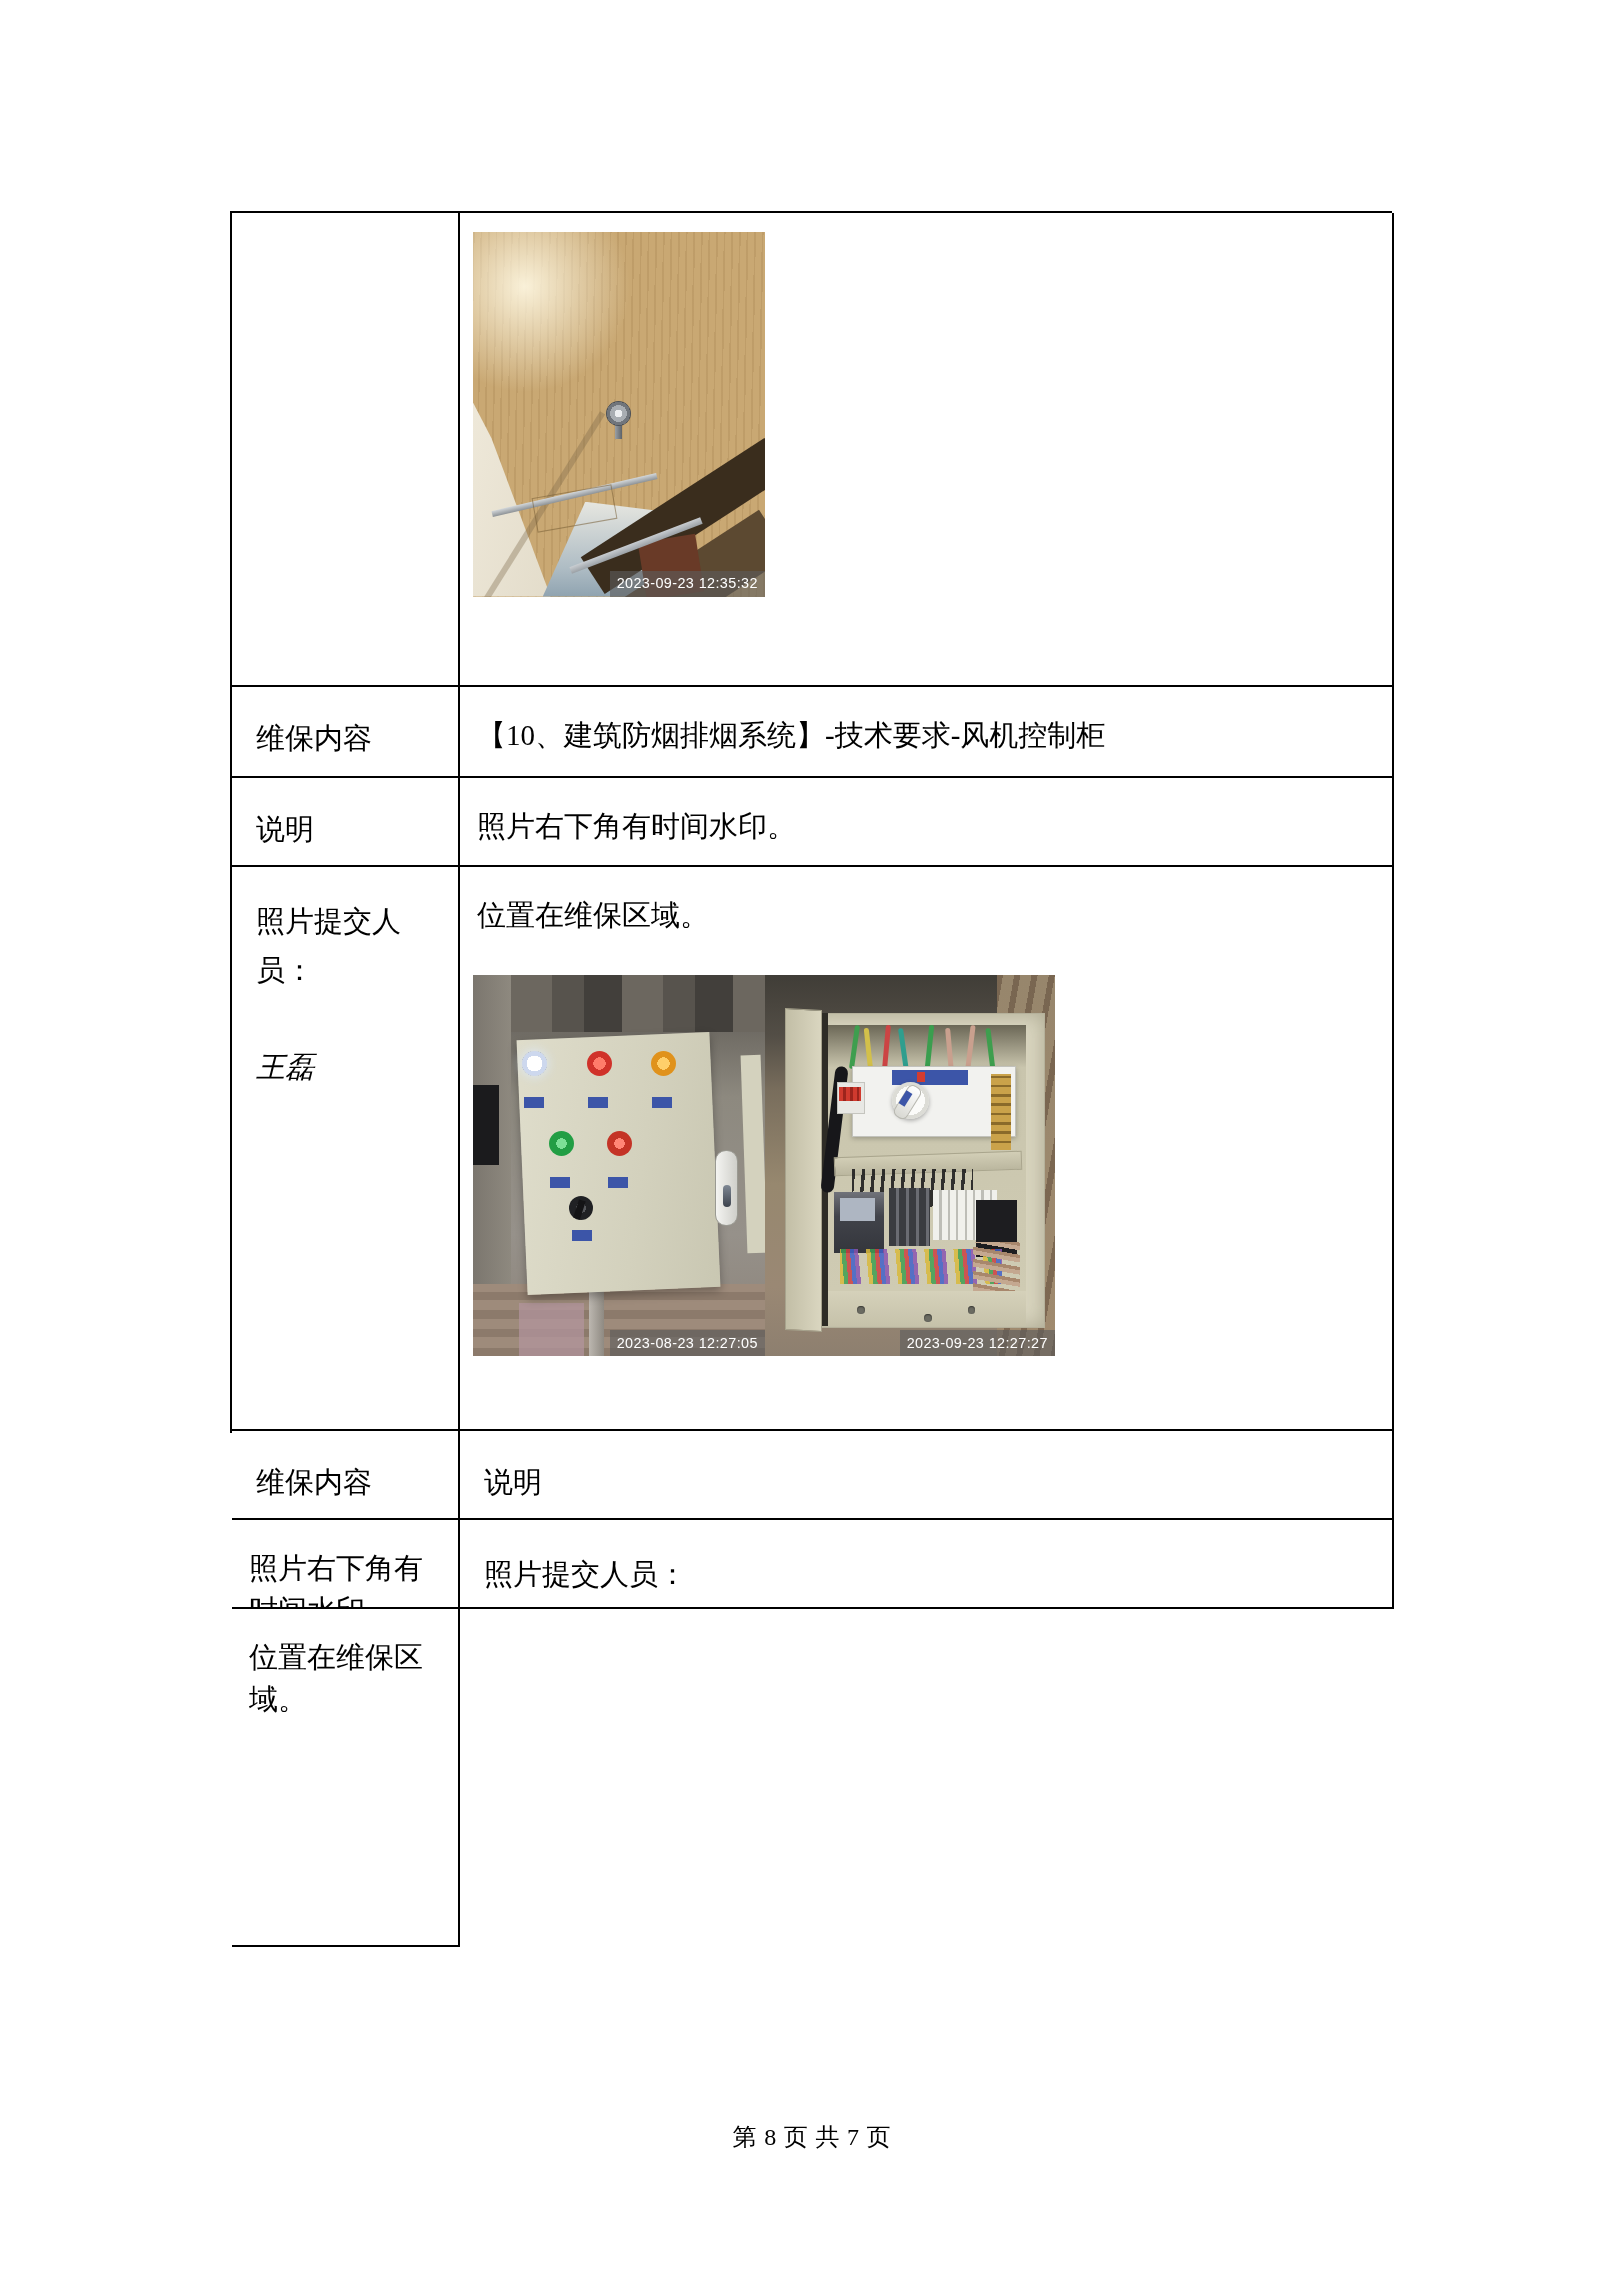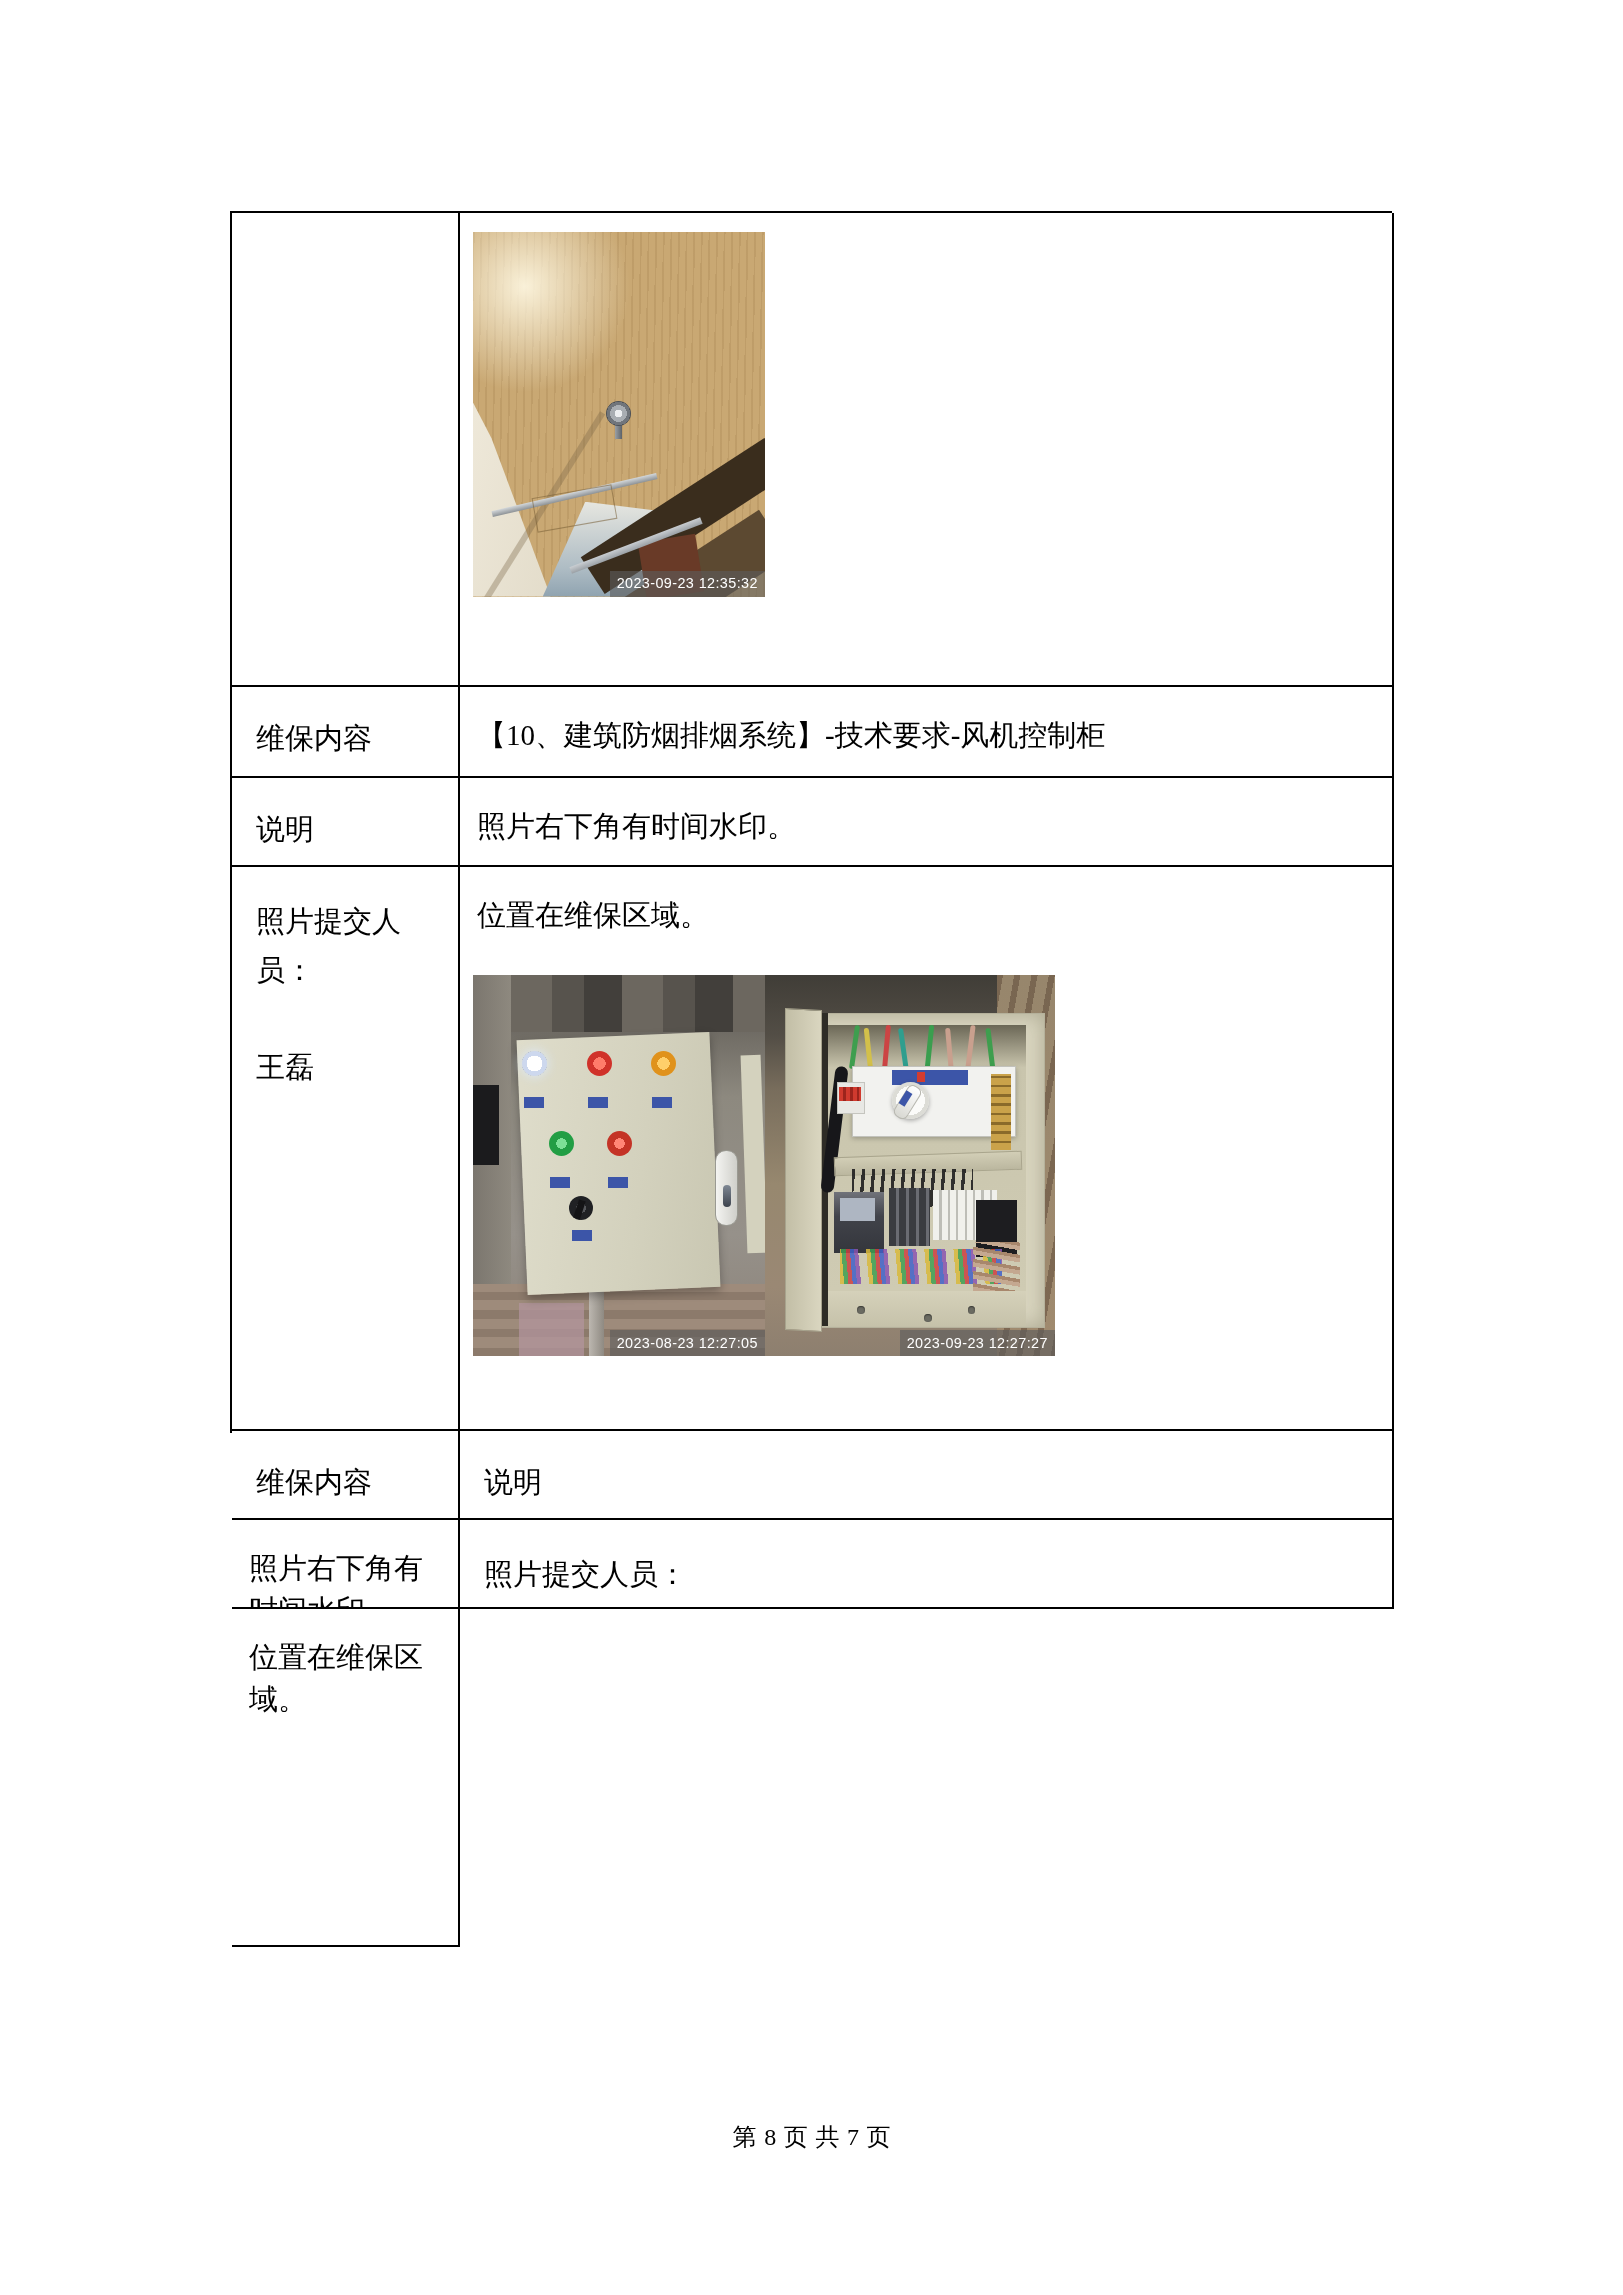--- a/index.html
+++ b/index.html
@@ -9,21 +9,21 @@
   
   .doc-table{position:absolute;left:230px;top:211px;width:1162px;height:1222px;
              display:grid;grid-template-columns:228px 934px;
              grid-template-rows:474px 91px 89px 564px 89px 89px 338px;
              border-top:2.5px solid #000;border-left:2.5px solid #000;box-sizing:border-box;}
   .cell{position:relative;border-right:2.5px solid #000;border-bottom:2.5px solid #000;
         box-sizing:border-box;font-size:29px;line-height:1.45;overflow:hidden;}
   .label-cell{padding:30px 34px 16px 24px;}
   .value-cell{padding:27px 20px 0 17px;}
   .submitter-cell{padding:30px 44px 0 24px;line-height:1.7;}
-  .submitter-name{display:block;margin-top:47px;}
+  .submitter-name{display:block;margin-top:47px;font-style:italic;}
 
   
   .photo{position:absolute;overflow:hidden;background:#8a8a84;}
   .ts{position:absolute;right:0;bottom:0;background:rgba(92,92,92,.62);color:#fff;
       font-family:"Liberation Sans","DejaVu Sans",sans-serif;font-size:14.4px;
       padding:2.5px 6.8px;letter-spacing:0.4px;white-space:nowrap;}
   .abs{position:absolute;}
 
   
   .photo-ceiling{left:12.7px;top:18.6px;width:292px;height:365px;background:#c9a873;}

